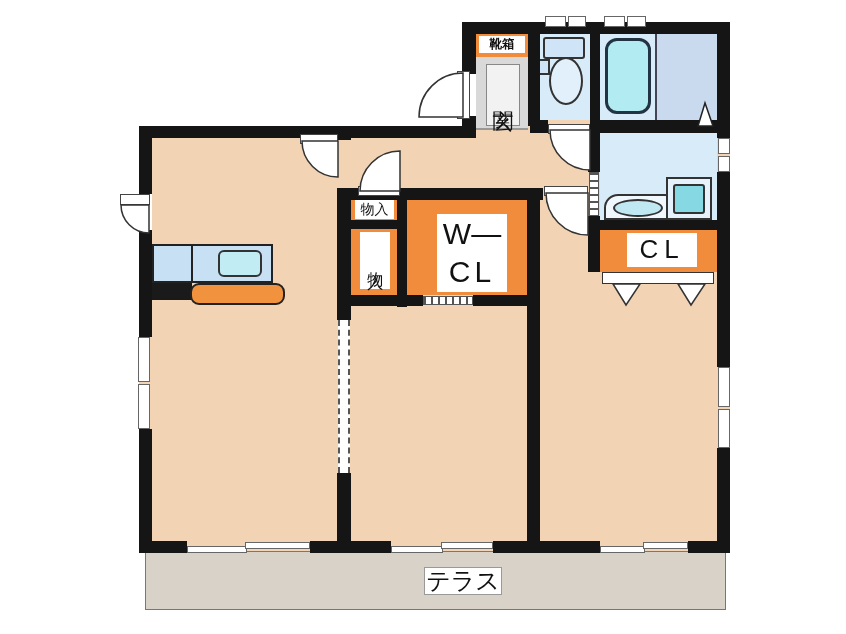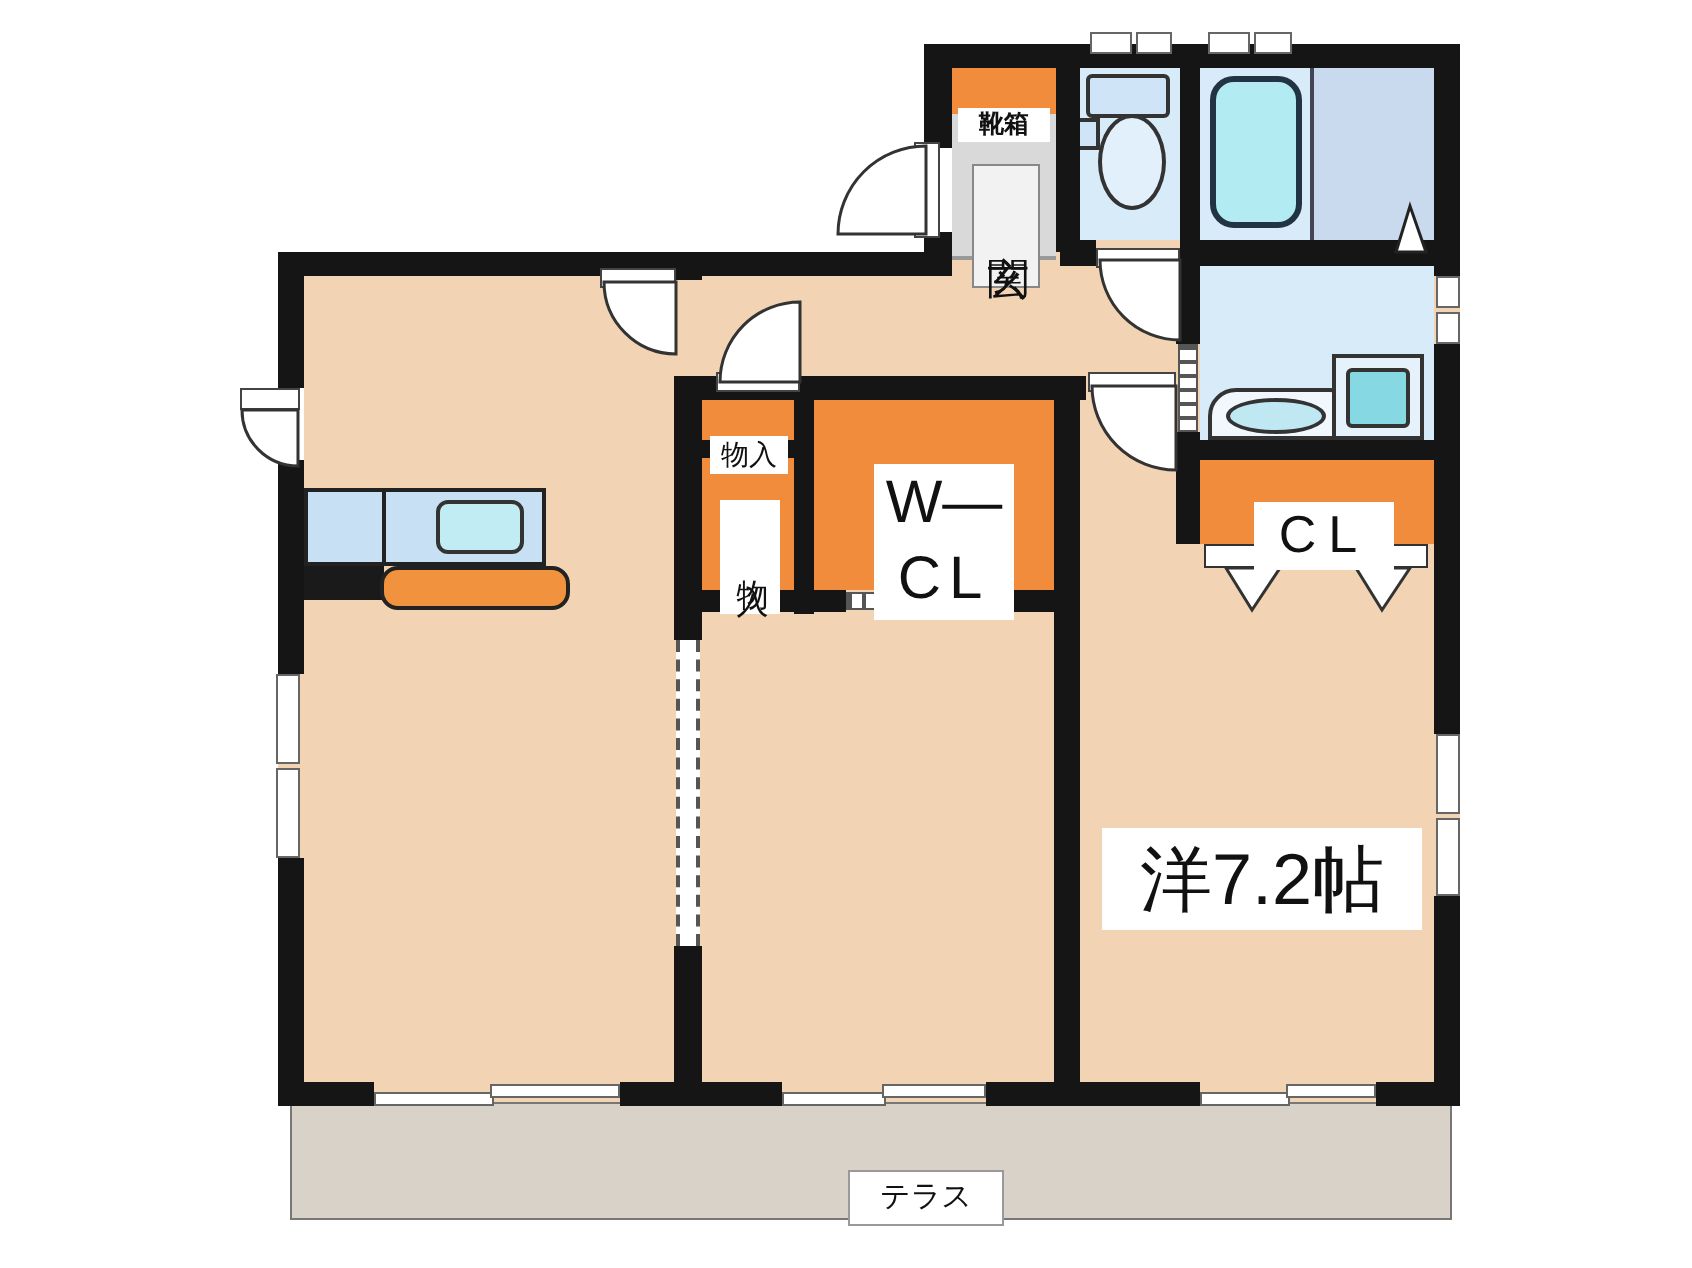--- a/index.html
+++ b/index.html
@@ -8,21 +8,21 @@
         font-family:"Liberation Sans",sans-serif;}
   .abs{position:absolute;}
   .floor{background:#f2d4b5;}
   .wall{background:#151515;z-index:4;}
   .blk{z-index:2;}
   .fix{z-index:3;}
   .ovl{z-index:5;}
   .win{background:#ffffff;border:1px solid #666;z-index:5;}
   .leaf{background:#ffffff;border:1.5px solid #444;z-index:6;}
   .lab{background:#ffffff;color:#111;display:flex;align-items:center;justify-content:center;
-       z-index:7;line-height:1.15;margin-top:18px;}
+       z-index:7;line-height:1.15;}
   .vtext{writing-mode:vertical-rl;text-orientation:upright;letter-spacing:2px;}
   svg.overlay{position:absolute;left:0;top:0;z-index:6;pointer-events:none;}
   .ladder-v{background:repeating-linear-gradient(180deg,#555 0 2px,#fff 2px 7px);border:1px solid #555;}
   .ladder-h{background:repeating-linear-gradient(90deg,#555 0 2px,#fff 2px 7px);border:1px solid #555;}
   .hatch{background:#fff;border-left:2px dashed #555;border-right:2px dashed #555;}
 </style>
 </head>
 <body>
 
 <div id="plan">
@@ -127,22 +127,21 @@
     <path d="M 149 205 L 121 205 A 28 28 0 0 0 149 233 Z" fill="#ffffff" stroke="#333" stroke-width="1.5"></path>
     <path d="M 338 141 L 302 141 A 36 36 0 0 0 338 177 Z" fill="#ffffff" stroke="#333" stroke-width="1.5"></path>
     <path d="M 400 191 L 360 191 A 40 40 0 0 1 400 151 Z" fill="#ffffff" stroke="#333" stroke-width="1.5"></path>
     <path d="M 590 130 L 550 130 A 40 40 0 0 0 590 170 Z" fill="#ffffff" stroke="#333" stroke-width="1.5"></path>
     <path d="M 588 193 L 546 193 A 42 42 0 0 0 588 235 Z" fill="#ffffff" stroke="#333" stroke-width="1.5"></path>
     <path d="M 698 126 L 713 126 L 705 103 Z" fill="#ffffff" stroke="#222" stroke-width="1.5"></path>
     <path d="M 613 284 L 640 284 L 626 305 Z" fill="#ffffff" stroke="#333" stroke-width="1.5"></path>
     <path d="M 678 284 L 705 284 L 691 305 Z" fill="#ffffff" stroke="#333" stroke-width="1.5"></path>
   </svg>
 
-  <div class="abs lab" style="left:551px;top:396px;width:160px;height:51px;font-size:36px;">洋7.2帖</div>
-  <div class="abs lab" style="left:424px;top:567px;width:78px;height:28px;font-size:15px;border:1px solid #999;">テラス</div>
+  <div class="abs lab" style="left:424px;top:567px;width:78px;height:28px;font-size:24px;border:1px solid #999;">テラス</div>
   <div class="abs lab vtext" style="left:486px;top:64px;width:34px;height:62px;font-size:21px;background:#f2f2f2;border:1px solid #888;">玄関</div>
   <div class="abs lab" style="left:479px;top:36px;width:46px;height:17px;font-size:12.5px;font-weight:bold;">靴箱</div>
   <div class="abs lab" style="left:355px;top:200px;width:39px;height:19px;font-size:14px;">物入</div>
   <div class="abs lab vtext" style="left:360px;top:232px;width:30px;height:57px;font-size:16px;">物入</div>
   <div class="abs lab" style="left:437px;top:214px;width:70px;height:78px;flex-direction:column;font-size:30px;line-height:38px;">
     <span>W—</span>
     <span style="letter-spacing:4px;">CL</span>
   </div>
   <div class="abs lab" style="left:627px;top:233px;width:70px;height:34px;font-size:26px;letter-spacing:6px;">CL</div>
 

